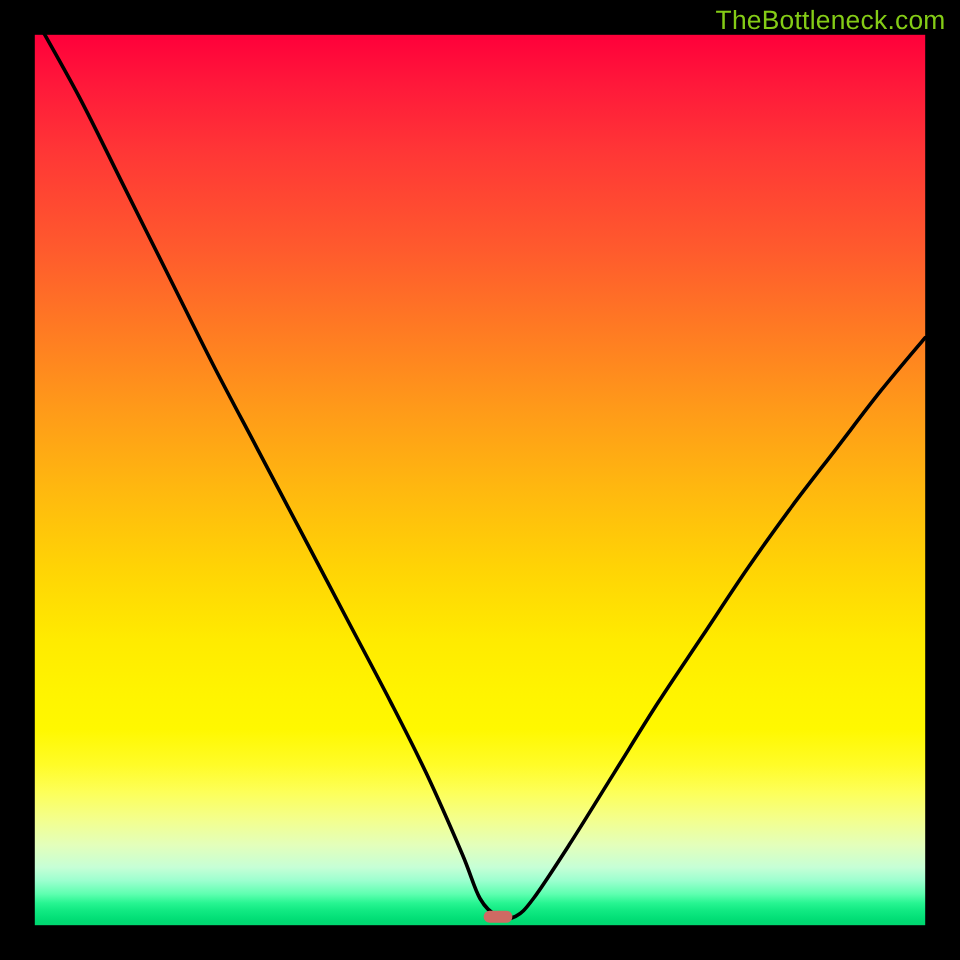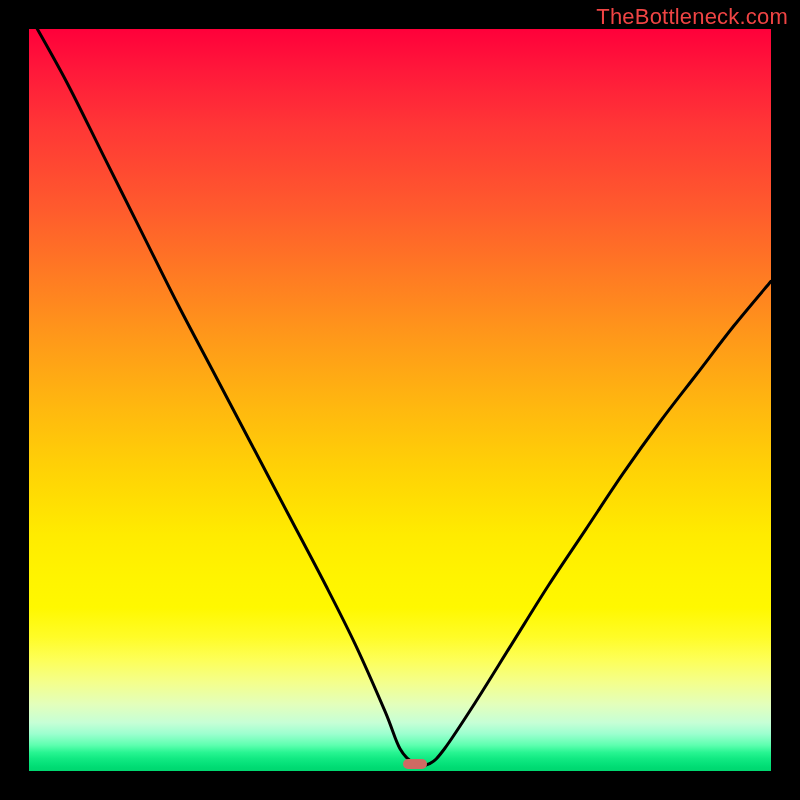--- a/index.html
+++ b/index.html
@@ -14,21 +14,21 @@
   .frame {
     position: relative;
     width: 800px;
     height: 800px;
     background: #000;
   }
   .watermark {
     position: absolute;
     top: 4px;
     right: 12px;
-    color: #ef4444;
+    color: #84cc16;
     font-size: 22px;
     font-weight: 500;
     letter-spacing: 0.2px;
     user-select: none;
   }
   .plot-area {
     position: absolute;
     left: 29px;
     top: 29px;
     width: 742px;

